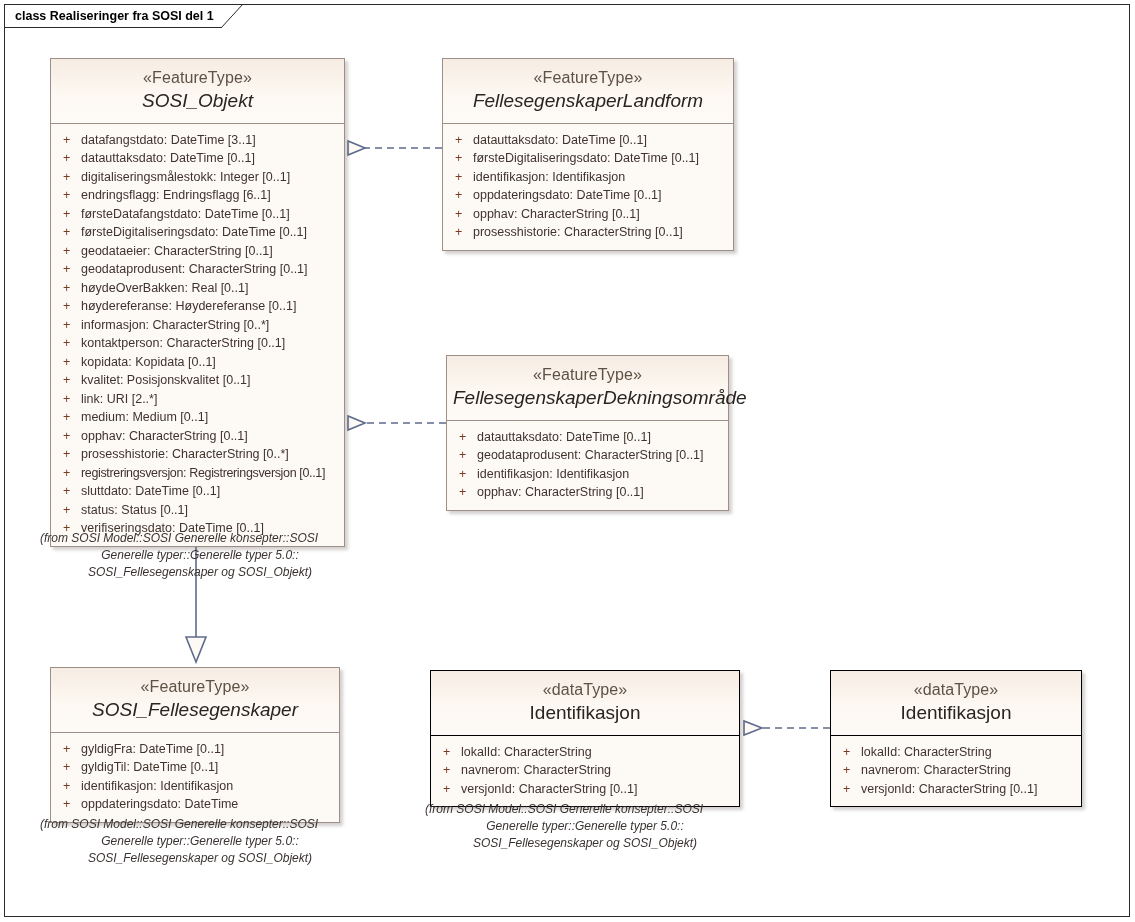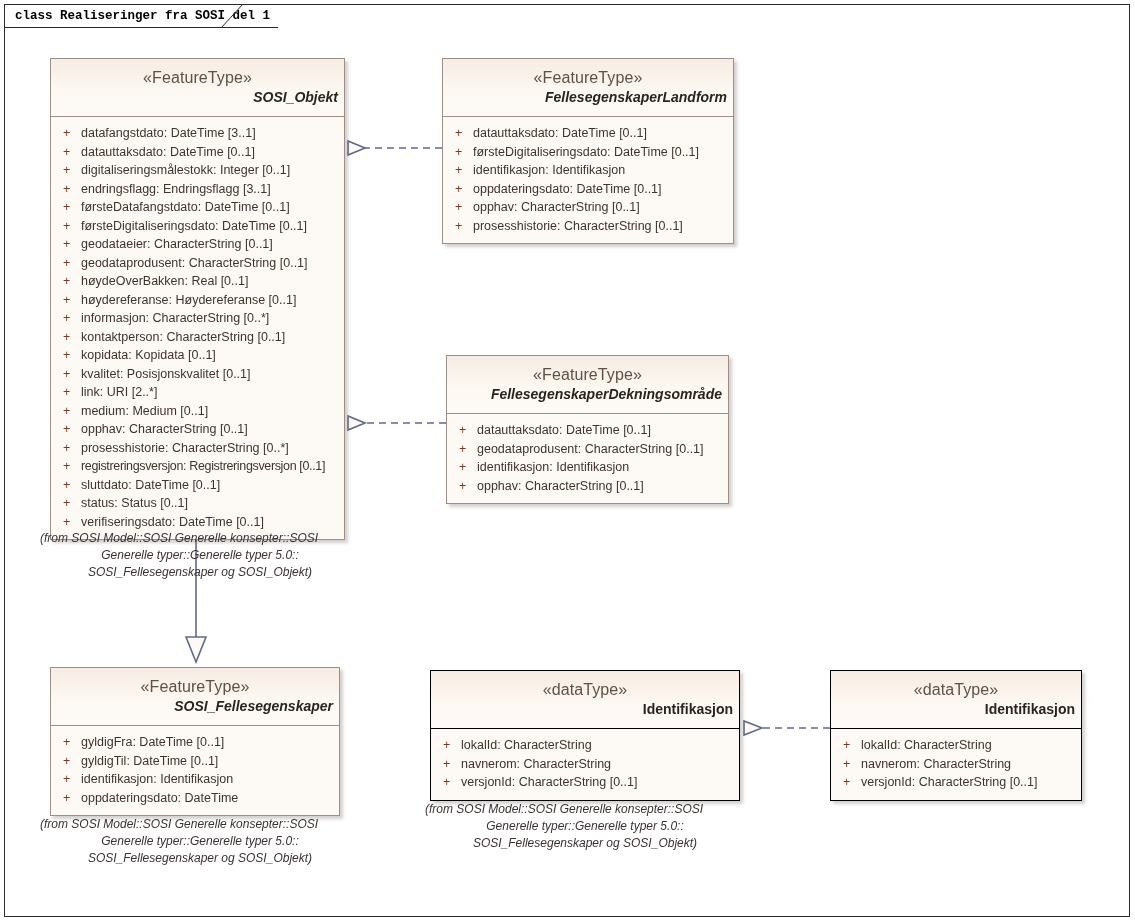--- a/index.html
+++ b/index.html
@@ -39,21 +39,20 @@
     border-top: 1px solid #2b2b2b;
     border-bottom: 1px solid #2b2b2b;
     padding: 0 8px 0 10px;
     display: flex;
     align-items: center;
     font-size: 12.5px;
     font-weight: bold;
     color: #000000;
     white-space: nowrap;
     z-index: 6;
-    font-family: Liberation Mono, monospace;
   }
 
   
   #connectors {
     position: absolute;
     left: 0;
     top: 0;
     width: 1135px;
     height: 922px;
     z-index: 2;
@@ -86,26 +85,25 @@
   }
   .stereotype {
     display: block;
     font-size: 16px;
     color: #5f5146;
     font-style: normal;
     letter-spacing: 0.1px;
   }
   .class-name {
     display: block;
-    font-size: 14px;
-    font-weight: bold;
+    font-size: 19px;
+    font-weight: normal;
     font-style: italic;
     color: #2a2420;
     margin-top: 1px;
-    text-align: right;
   }
   .class-name.not-italic {
     font-style: normal;
   }
 
   .uml-attrs {
     box-sizing: border-box;
     padding: 7px 6px 8px 6px;
     background: #fdfaf6;
   }
@@ -199,21 +197,21 @@
     <div class="attr-row">
         <span class="attr-vis">+</span>
         <span class="attr-text">datauttaksdato: DateTime [0..1]</span>
       </div>
     <div class="attr-row">
         <span class="attr-vis">+</span>
         <span class="attr-text">digitaliseringsmålestokk: Integer [0..1]</span>
       </div>
     <div class="attr-row">
         <span class="attr-vis">+</span>
-        <span class="attr-text">endringsflagg: Endringsflagg [3..1]</span>
+        <span class="attr-text">endringsflagg: Endringsflagg [6..1]</span>
       </div>
     <div class="attr-row">
         <span class="attr-vis">+</span>
         <span class="attr-text">førsteDatafangstdato: DateTime [0..1]</span>
       </div>
     <div class="attr-row">
         <span class="attr-vis">+</span>
         <span class="attr-text">førsteDigitaliseringsdato: DateTime [0..1]</span>
       </div>
     <div class="attr-row">

